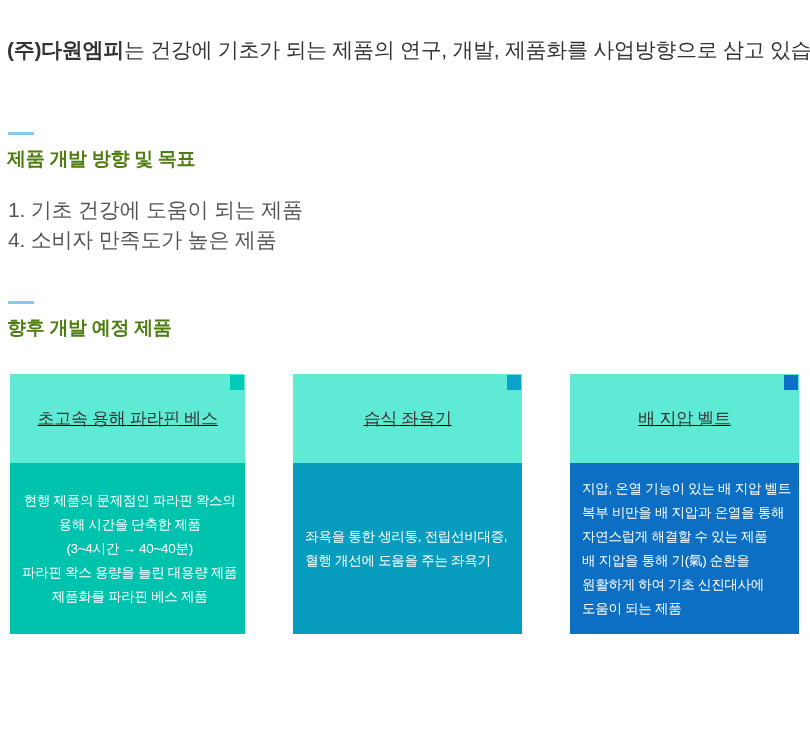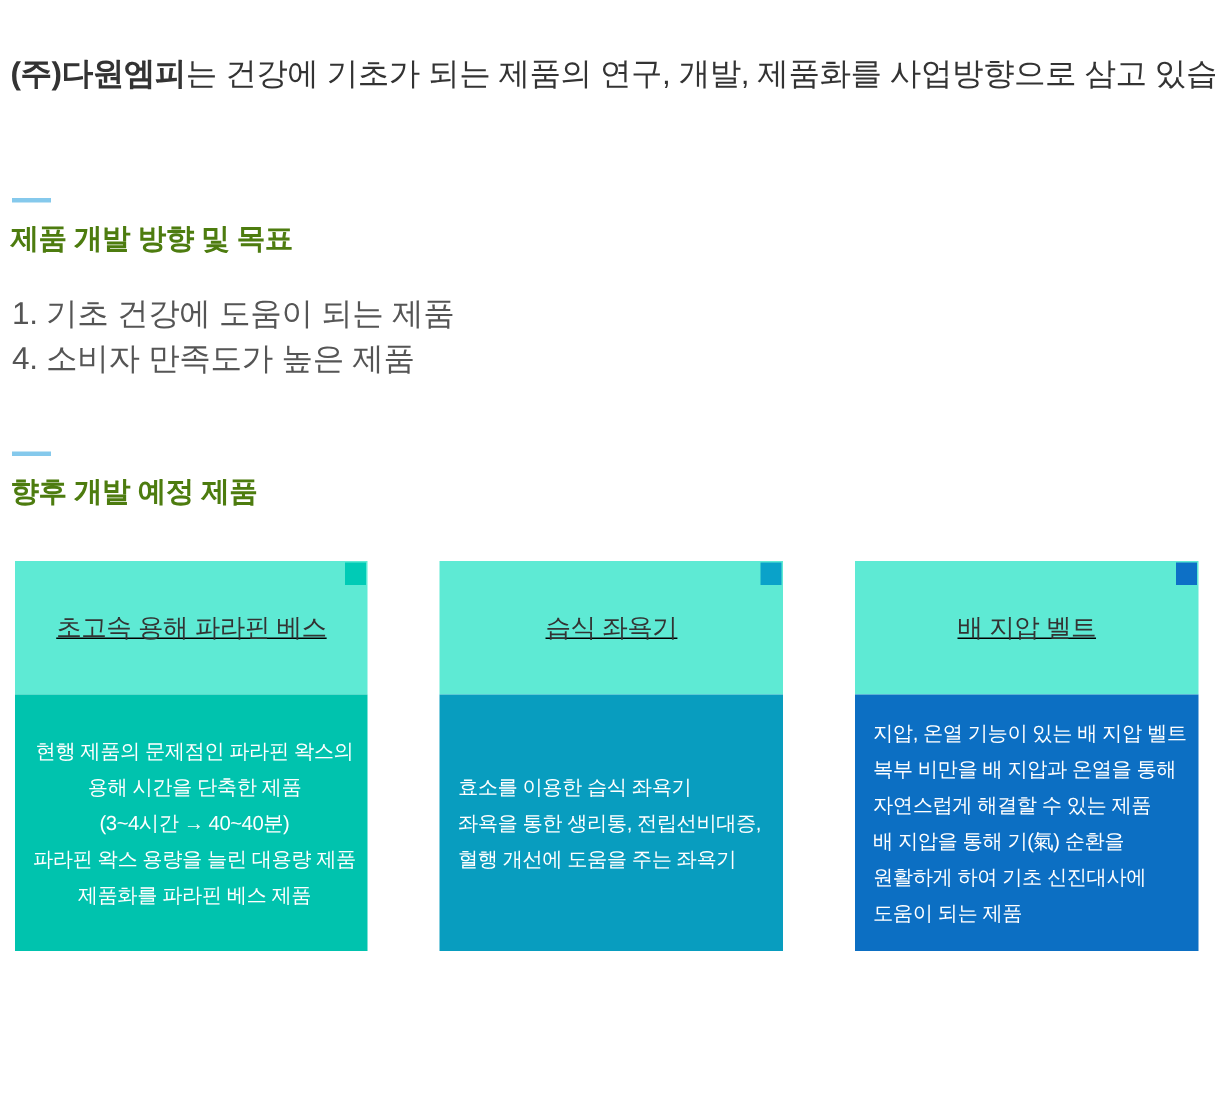--- a/index.html
+++ b/index.html
@@ -134,21 +134,20 @@
         <div class="card-line">제품화를 파라핀 베스 제품</div>
       </div>
     </div>
 
     <div class="card">
       <div class="card-header">
         <span class="card-title">습식 좌욕기</span>
       </div>
       <div class="card-corner" style="background-color: rgb(10, 162, 201);"></div>
       <div class="card-body" style="background-color: rgb(8, 157, 191);">
-        <div class="card-line">효소를 이용한 습식 좌욕기</div>
         <div class="card-line">좌욕을 통한 생리통, 전립선비대증,</div>
         <div class="card-line">혈행 개선에 도움을 주는 좌욕기</div>
       </div>
     </div>
 
     <div class="card">
       <div class="card-header">
         <span class="card-title">배 지압 벨트</span>
       </div>
       <div class="card-corner" style="background-color: rgb(13, 112, 198);"></div>

